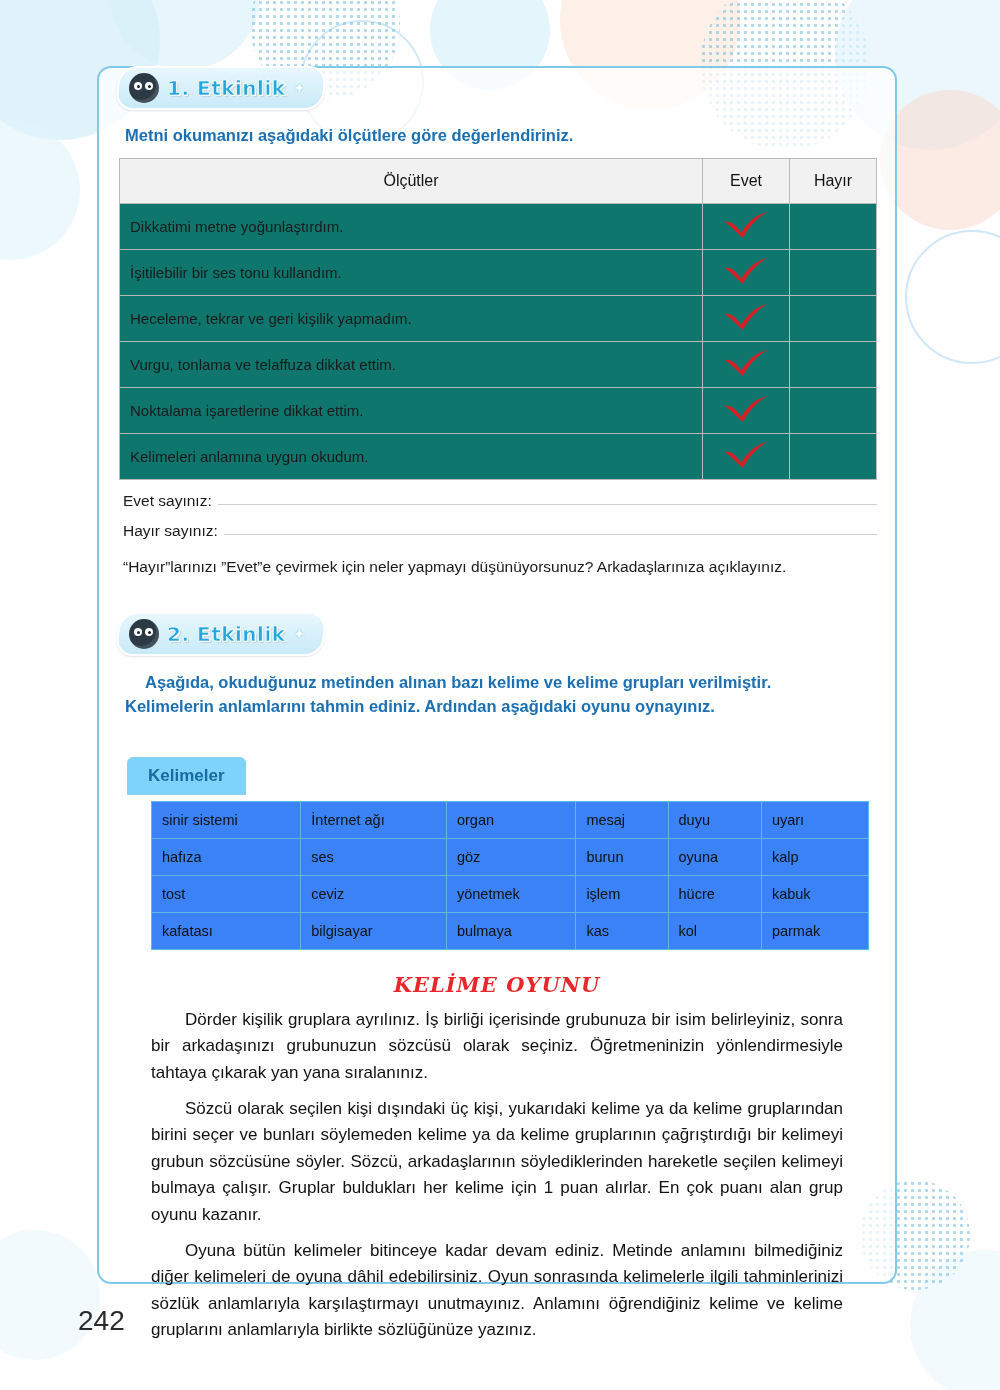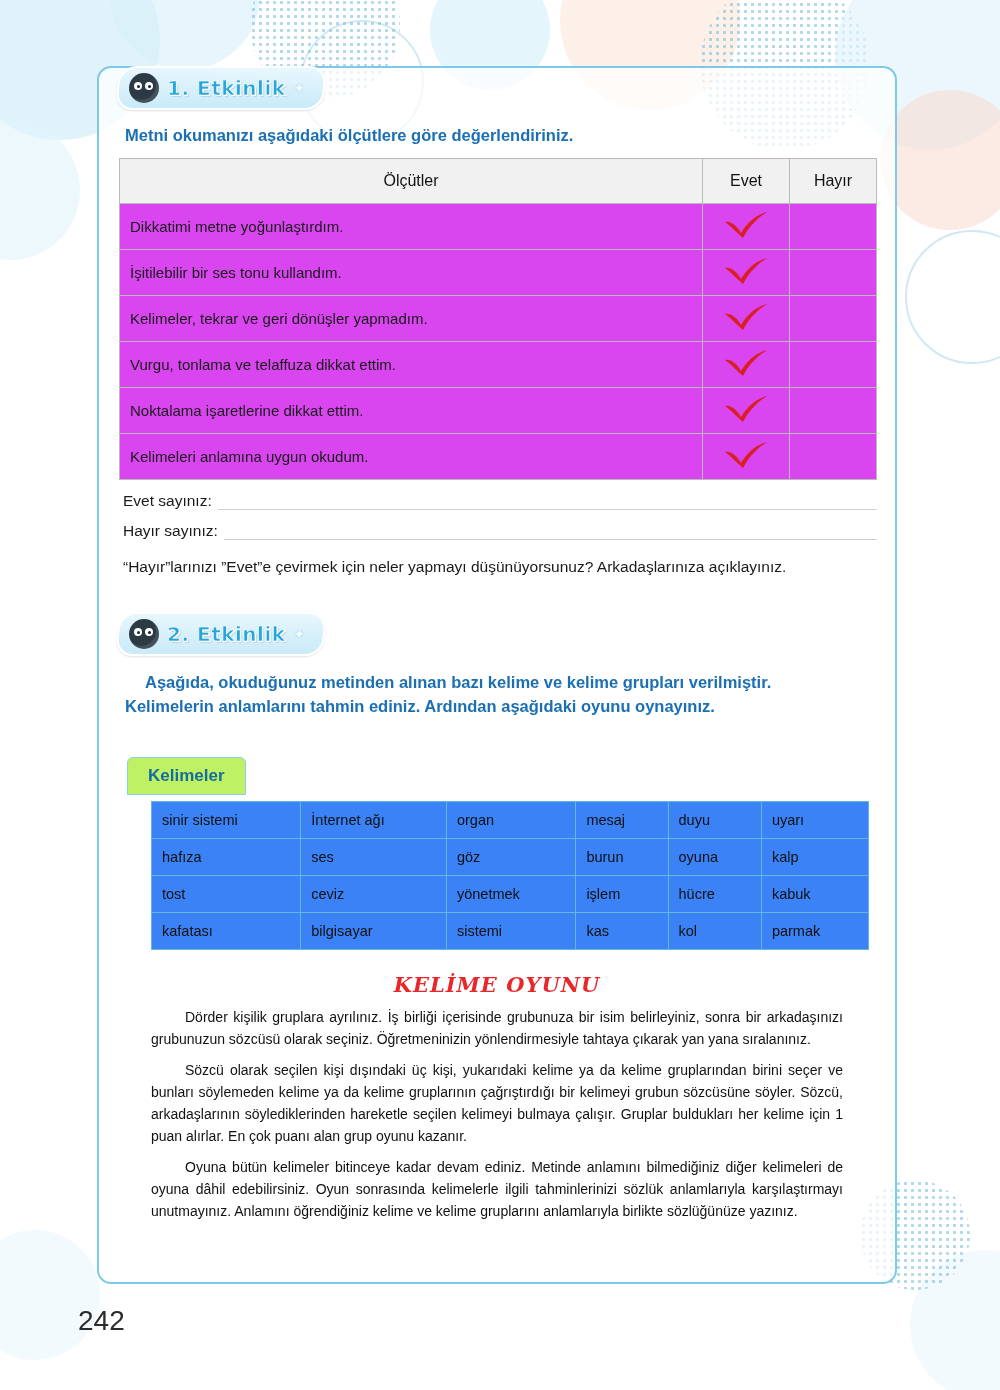--- a/index.html
+++ b/index.html
@@ -148,21 +148,21 @@
 
   
   table {
     border-collapse: collapse;
   }
   .checklist {
     width: 758px;
     margin: 4px 0 0 2px;
     font-size: 15px;
     color: #1a1a1a;
-    background: #d946ef;
+    background: #0f766e;
   }
   .checklist th, .checklist td {
     border: 1px solid #b9b9b9;
     padding: 7px 10px;
     vertical-align: middle;
   }
   .checklist thead th {
     background: #f1f1f1;
     font-weight: normal;
     font-size: 16px;
@@ -178,21 +178,21 @@
     display: inline-block;
     width: 48px;
     height: 28px;
     position: relative;
   }
   .check-mark svg { display: block; }
 
   
   .fill-line {
     display: flex;
-    align-items: flex-end;
+    align-items: flex-start;
     font-size: 15.5px;
     color: #1a1a1a;
     margin: 12px 0 0 6px;
   }
   .fill-line .lbl { flex: none; }
   .fill-line .rule {
     flex: 1;
     border-bottom: 1px solid #cfcfcf;
     margin-left: 6px;
     height: 12px;
@@ -202,21 +202,21 @@
     color: #1a1a1a;
     margin: 16px 0 10px 6px;
     line-height: 1.4;
   }
 
   
   .kelimeler-tab {
     display: inline-block;
     margin: 14px 0 0 10px;
     padding: 8px 20px;
-    background: #bef264;
+    background: #7dd3fc;
     border: 1px solid #8ecde6;
     border-radius: 6px 6px 0 0;
     color: #156c9e;
     font-weight: bold;
     font-size: 17px;
   }
 
   .word-table {
     width: 718px;
     margin: 6px 0 0 34px;
@@ -235,21 +235,21 @@
     text-align: center;
     color: #e8272b;
     font-family: "DejaVu Serif", serif;
     font-style: italic;
     font-weight: bold;
     font-size: 21px;
     letter-spacing: 1px;
     margin: 22px 0 8px 0;
   }
   .para {
-    font-size: 14px;
+    font-size: 17px;
     line-height: 1.55;
     color: #111;
     text-align: justify;
     margin: 10px 34px 0 34px;
     text-indent: 34px;
   }
 
   
   .page-number {
     position: absolute;
@@ -314,21 +314,21 @@
           <td class="no-col"></td>
         </tr>
         <tr>
           <td class="crit">İşitilebilir bir ses tonu kullandım.</td>
           <td class="yes-col"><span class="check-mark"><svg width="48" height="28" viewBox="0 0 48 28">
                 <path d="M3 11 C9 10, 15 15, 19 22 C25 12, 33 4, 45 1 C34 8, 26 17, 21 27 C15 22, 9 15, 3 11 Z" fill="#d81f26"></path>
               </svg></span></td>
           <td class="no-col"></td>
         </tr>
         <tr>
-          <td class="crit">Kelimeler, tekrar ve geri dönüşler yapmadım.</td>
+          <td class="crit">Heceleme, tekrar ve geri kişilik yapmadım.</td>
           <td class="yes-col"><span class="check-mark"><svg width="48" height="28" viewBox="0 0 48 28">
                 <path d="M3 11 C9 10, 15 15, 19 22 C25 12, 33 4, 45 1 C34 8, 26 17, 21 27 C15 22, 9 15, 3 11 Z" fill="#d81f26"></path>
               </svg></span></td>
           <td class="no-col"></td>
         </tr>
         <tr>
           <td class="crit">Vurgu, tonlama ve telaffuza dikkat ettim.</td>
           <td class="yes-col"><span class="check-mark"><svg width="48" height="28" viewBox="0 0 48 28">
                 <path d="M3 11 C9 10, 15 15, 19 22 C25 12, 33 4, 45 1 C34 8, 26 17, 21 27 C15 22, 9 15, 3 11 Z" fill="#d81f26"></path>
               </svg></span></td>
@@ -403,21 +403,21 @@
           <td>tost</td>
           <td>ceviz</td>
           <td>yönetmek</td>
           <td>işlem</td>
           <td>hücre</td>
           <td>kabuk</td>
         </tr>
         <tr>
           <td>kafatası</td>
           <td>bilgisayar</td>
-          <td>sistemi</td>
+          <td>bulmaya</td>
           <td>kas</td>
           <td>kol</td>
           <td>parmak</td>
         </tr>
       </tbody>
   </table>
 
   <div class="game-title">KELİME OYUNU</div>
 
   <div class="para">Dörder kişilik gruplara ayrılınız. İş birliği içerisinde grubunuza bir isim belirleyiniz, sonra bir arkadaşınızı grubunuzun sözcüsü olarak seçiniz. Öğretmeninizin yönlendirmesiyle tahtaya çıkarak yan yana sıralanınız.</div>

